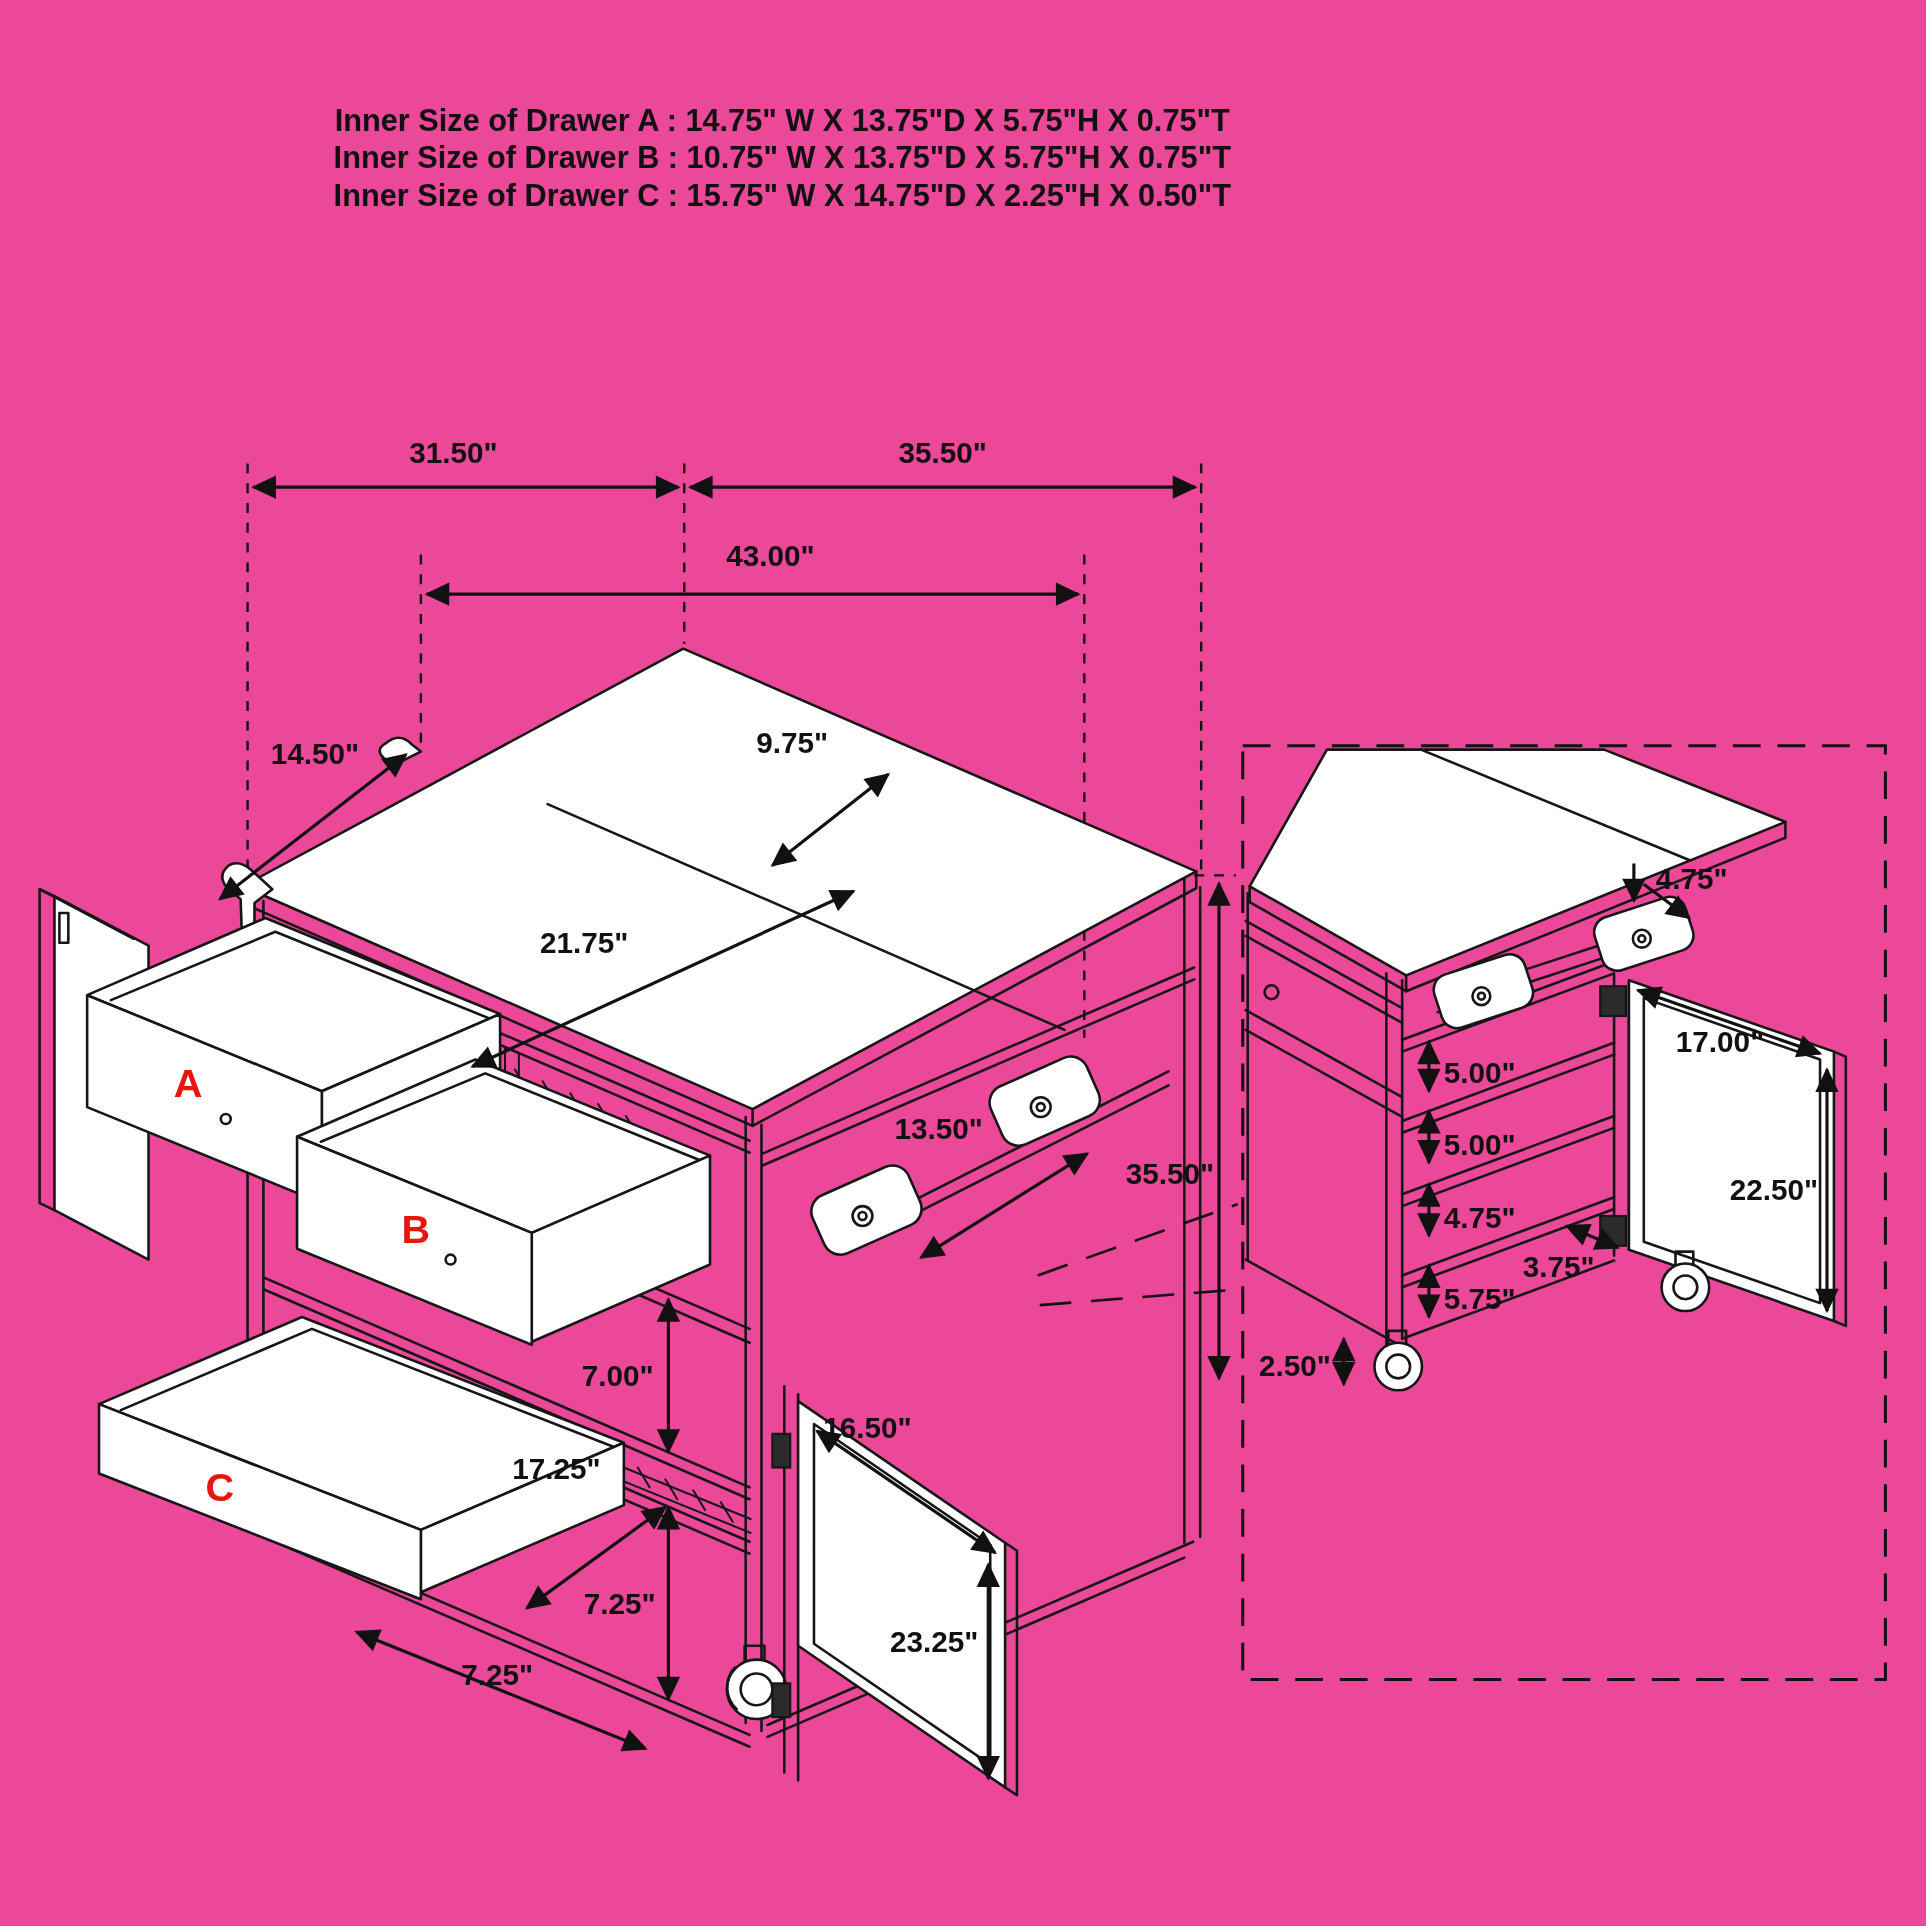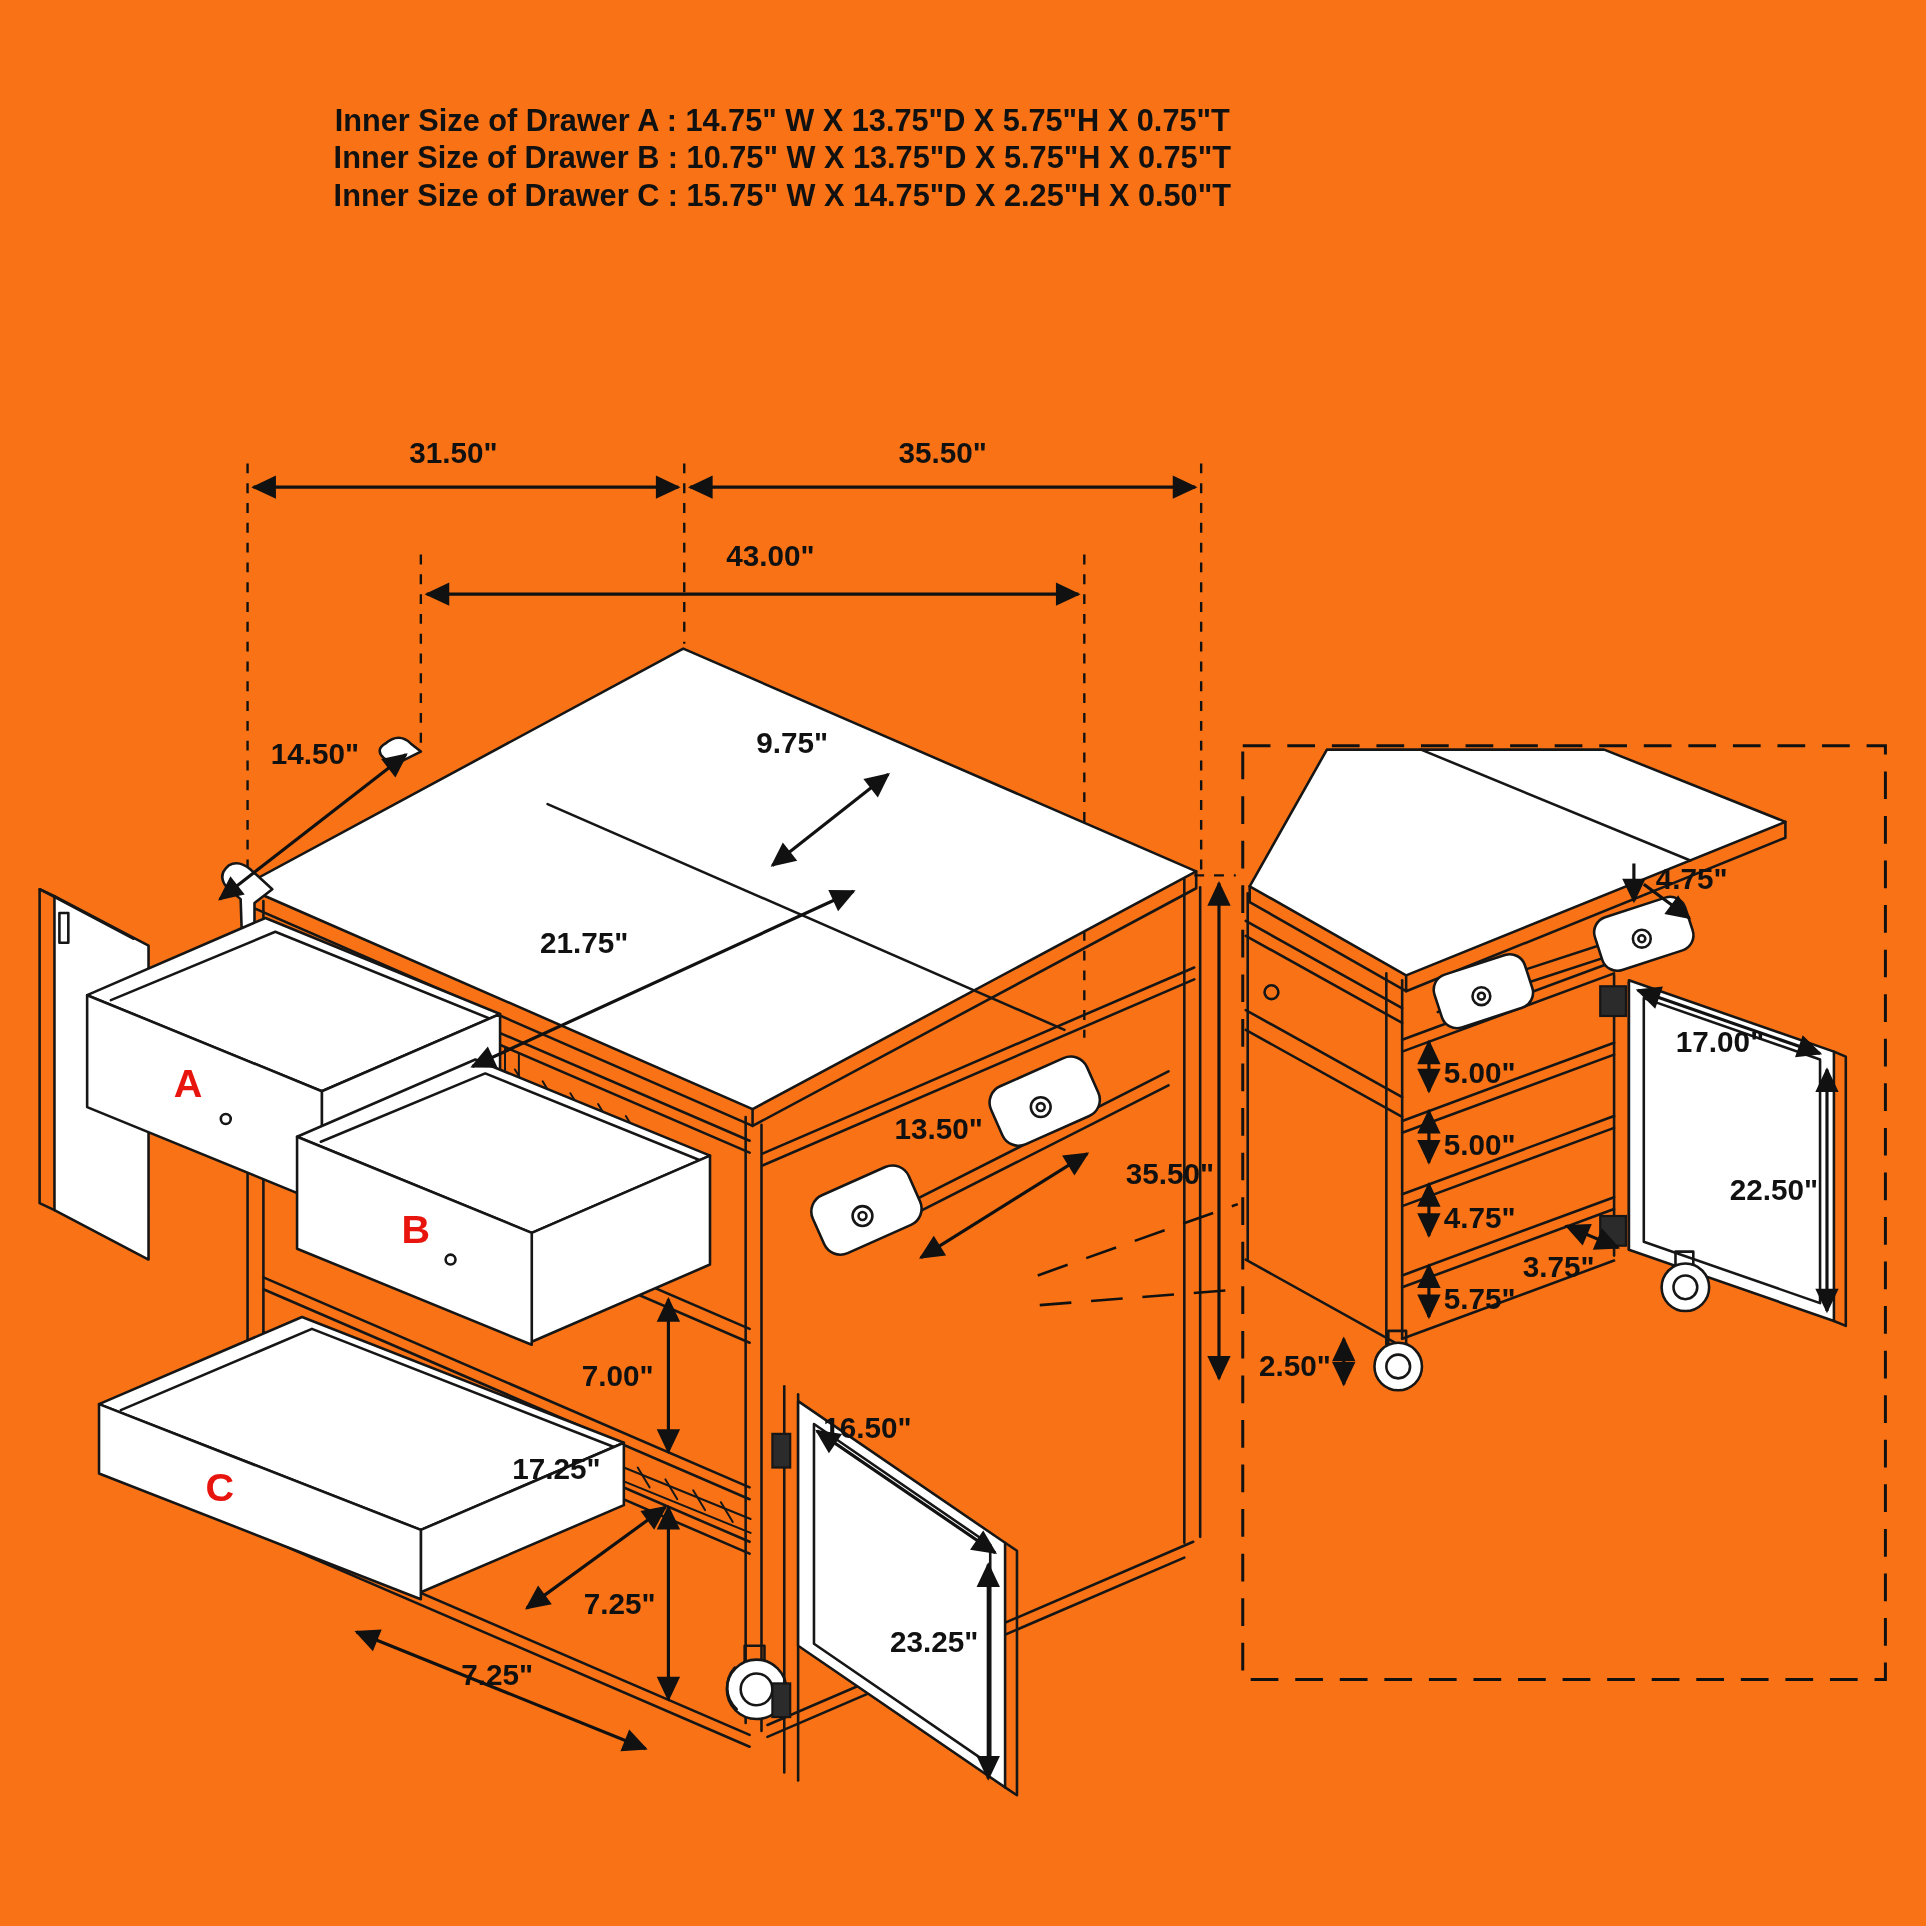--- a/index.html
+++ b/index.html
@@ -1,16 +1,16 @@
 <!DOCTYPE html>
 <html><head>
 <meta charset="utf-8">
 <style>
   html,body{margin:0;padding:0;background:#fff;}
-  #stage{position:relative;width:1927px;height:1927px;background:#f97316;overflow:hidden;
+  #stage{position:relative;width:1927px;height:1927px;background:#ec4899;overflow:hidden;
          font-family:"Liberation Sans", sans-serif;}
   svg{display:block}
   .ln{stroke:#161616;stroke-width:2.6;fill:none;stroke-linecap:round;stroke-linejoin:round;}
   .lnt{stroke:#161616;stroke-width:2;fill:none;stroke-linecap:round;}
   .wf{stroke:#161616;stroke-width:2.6;fill:#ffffff;stroke-linejoin:round;}
   .dk{stroke:#161616;stroke-width:2.2;fill:#2b2b2b;}
   .dim{stroke:#111;stroke-width:3.2;fill:none;marker-start:url(#ah);marker-end:url(#ah);}
   .dim1{stroke:#111;stroke-width:3.2;fill:none;marker-end:url(#ah);}
   .guide{stroke:#111;stroke-width:2.4;fill:none;stroke-dasharray:10 10;}
   .boxdash{stroke:#111;stroke-width:3;fill:none;stroke-dasharray:28 17;}

